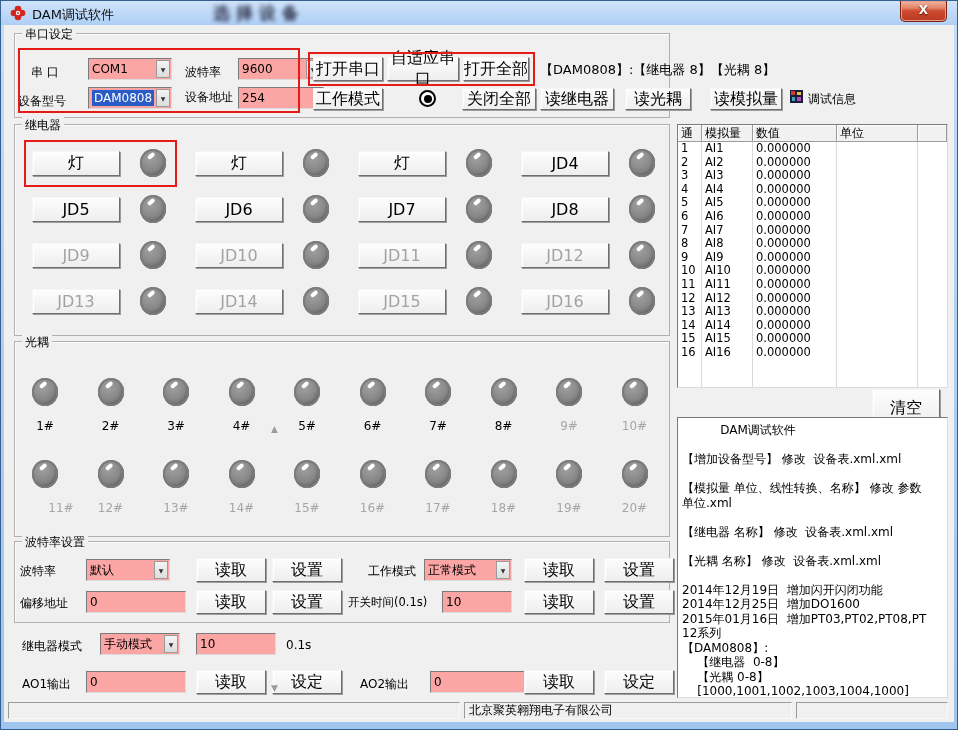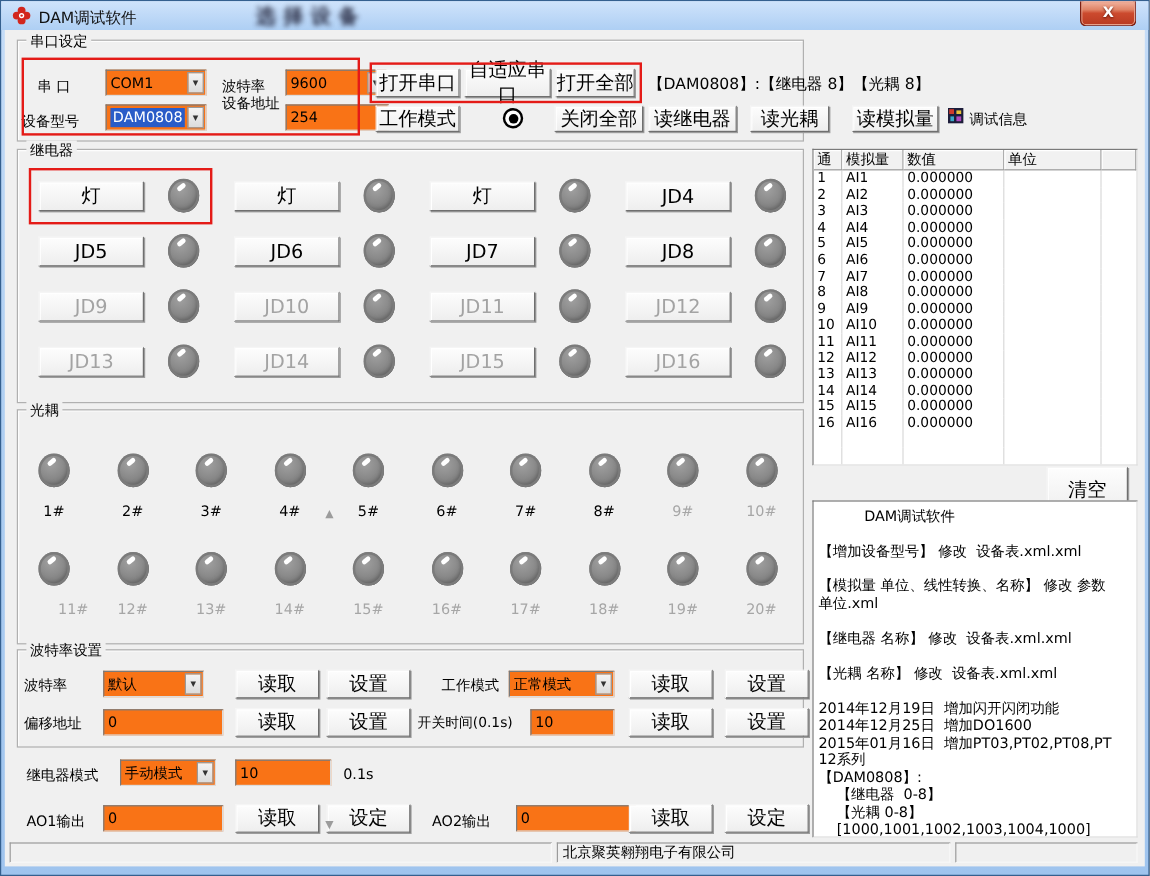--- a/index.html
+++ b/index.html
@@ -27,21 +27,21 @@
   
   .grp { position:absolute; border:1px solid #b0b0b0; box-shadow:inset 1px 1px 0 #fdfdfd; }
   .grp-label { position:absolute; top:-8px; left:7px; background:#f0f0f0; padding:0 3px; font-size:12px; }
   .lbl { position:absolute; font-size:12px; white-space:nowrap; }
   .btn { position:absolute; background:linear-gradient(180deg,#fdfdfd,#eeeeee);
     border:1px solid #6f6f6f; border-color:#f5f5f5 #6f6f6f #6f6f6f #f5f5f5;
     box-shadow:1px 1px 0 #9c9c9c, inset 1px 1px 0 #ffffff;
     font-size:16px; text-align:center; display:flex; align-items:center; justify-content:center;
     cursor:pointer; color:#000; }
   .btn.dis { color:#a3a3a3; cursor:default; }
-  .field { position:absolute; background:#f97316; border:1px solid #7a7a7a;
+  .field { position:absolute; background:#fca5a5; border:1px solid #7a7a7a;
     border-color:#7a7a7a #dcdcdc #dcdcdc #7a7a7a; font-size:12px;
     display:flex; align-items:center; padding-left:3px; }
   .combo .drop { position:absolute; right:1px; top:1px; bottom:1px; width:14px;
     background:linear-gradient(180deg,#f4f4f4,#dcdcdc); border:1px solid #9a9a9a;
     display:flex; align-items:center; justify-content:center; font-size:6px; color:#333; cursor:pointer; }
   .combo .val { position:relative; z-index:1; }
   .combo.sel .val { background:#2a5cc8; color:#fff; padding:1px 2px; }
   .led { position:absolute; width:26px; height:28px; border-radius:50%;
     background:radial-gradient(circle at 40% 32%, #a0a0a0 0%, #8a8a8a 45%, #737373 90%);
     box-shadow:inset 0 0 0 2px #7b7b7b, inset -2px -3px 3px #666; }
@@ -108,21 +108,21 @@
     <div class="lbl" style="left:181px;top:39px;">波特率</div>
     <div class="field combo" style="left:234px;top:33px;width:84px;height:22px;">
       <span class="val">9600</span>
       <span class="drop">▼</span>
     </div>
     <div class="lbl" style="left:14px;top:68px;">设备型号</div>
     <div class="field combo sel" style="left:84px;top:62px;width:84px;height:22px;">
       <span class="val">DAM0808</span>
       <span class="drop">▼</span>
     </div>
-    <div class="lbl" style="left:181px;top:53px;">设备地址</div>
+    <div class="lbl" style="left:181px;top:64px;">设备地址</div>
     <div class="field" style="left:234px;top:62px;width:86px;height:22px;">254</div>
 
     <div class="btn" style="left:309px;top:32px;width:70px;height:24px;">打开串口</div>
     <div class="btn" style="left:383px;top:32px;width:72px;height:24px;">自适应串口</div>
     <div class="btn" style="left:459px;top:32px;width:66px;height:24px;">打开全部</div>
     <div class="lbl" style="left:536px;top:36px;font-size:13px;">【DAM0808】:【继电器  8】【光耦 8】</div>
 
     <div class="btn" style="left:309px;top:63px;width:70px;height:22px;">工作模式</div>
     <div class="radio-ind" style="left:415px;top:65px;"></div>
     <div class="btn" style="left:458px;top:63px;width:74px;height:22px;">关闭全部</div>

